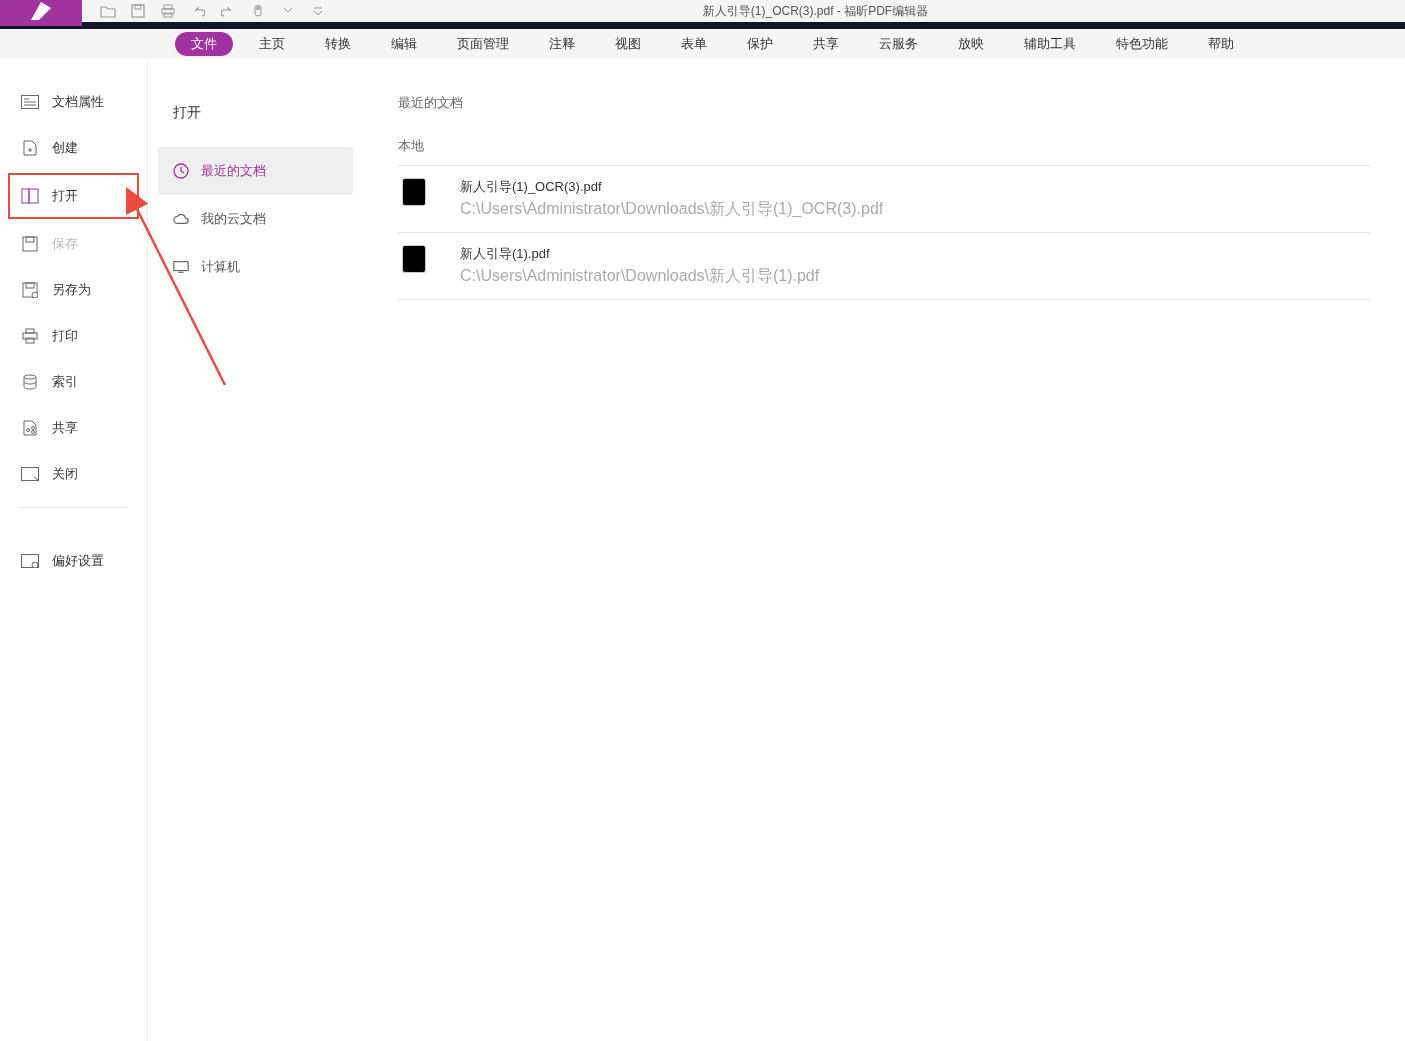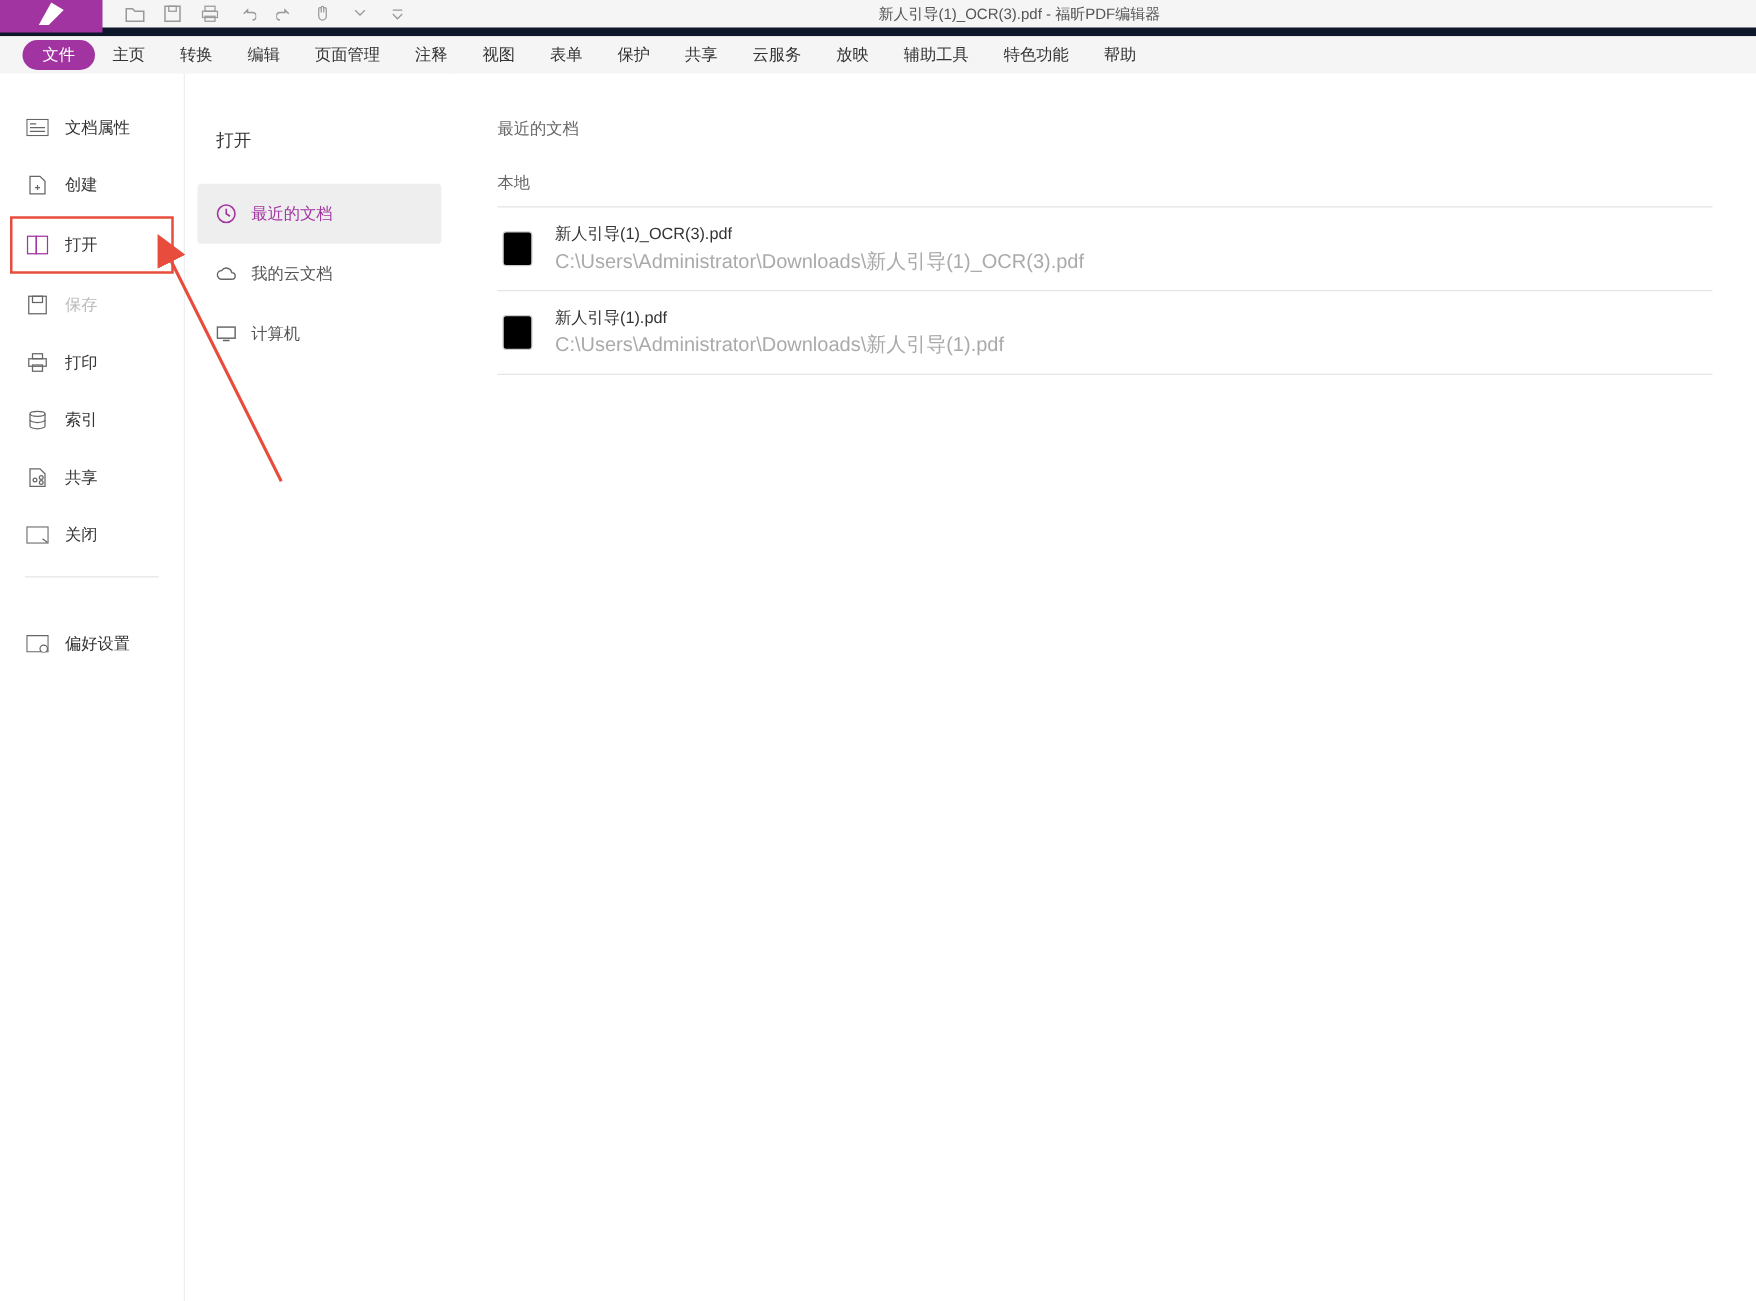--- a/index.html
+++ b/index.html
@@ -4,21 +4,21 @@
   <style>
     * { margin: 0; padding: 0; box-sizing: border-box; font-family: "Microsoft YaHei", Arial, sans-serif; }
     body { width: 1405px; height: 1041px; overflow: hidden; background: #fff; }
     
     .titlebar { height: 29px; background: #f5f5f5; display: flex; align-items: center; border-bottom: 7px solid #0f172a; }
     .app-icon { width: 82px; height: 29px; background: #a234a2; display: flex; align-items: center; justify-content: center; }
     .qat { display: flex; align-items: center; gap: 14px; padding-left: 18px; }
     .qat-icon { width: 16px; height: 16px; color: #888; cursor: pointer; display: flex; align-items: center; justify-content: center; }
     .title-text { flex: 1; text-align: center; font-size: 12px; color: #555; margin-right: 100px; }
     
-    .ribbon { height: 30px; background: #f5f5f5; display: flex; align-items: center; padding-left: 18px; gap: 0; }
+    .ribbon { height: 30px; background: #f5f5f5; display: flex; align-items: center; padding-left: 18px; gap: 12px; justify-content: center; }
     .tab { padding: 5px 14px; font-size: 13px; color: #333; cursor: pointer; }
     .tab.active { background: #a234a2; color: #fff; border-radius: 12px; padding: 3px 16px; }
     
     .main { display: flex; height: calc(100% - 59px); }
     
     .sidebar1 { width: 148px; background: #fff; border-right: 1px solid #eee; padding: 20px 0; }
     .sb-item { padding: 14px 20px; display: flex; align-items: center; gap: 12px; cursor: pointer; font-size: 13px; color: #333; }
     .sb-item.highlighted { border: 2px solid #e74c3c; margin: 2px 8px; padding: 12px 10px; }
     .sb-item.disabled { color: #bbb; }
     .sb-icon { width: 20px; height: 16px; display: flex; align-items: center; justify-content: center; color: #666; }
@@ -28,21 +28,21 @@
     .sidebar2 { width: 215px; background: #fff; padding: 35px 10px; }
     .sb2-header { font-size: 14px; color: #333; padding: 10px 15px; margin-bottom: 15px; }
     .sb2-item { padding: 15px 15px; display: flex; align-items: center; gap: 12px; cursor: pointer; font-size: 13px; color: #555; border-radius: 3px; }
     .sb2-item.active { background: #eee; color: #a234a2; }
     .sb2-icon { width: 16px; height: 16px; display: flex; align-items: center; }
     
     .content { flex: 1; padding: 35px 35px; background: #fff; }
     .content-header { font-size: 13px; color: #666; margin-bottom: 25px; }
     .content-subheader { font-size: 13px; color: #666; margin-bottom: 10px; }
     .file-list { border-top: 1px solid #e5e5e5; }
-    .file-item { display: flex; align-items: center; gap: 18px; padding: 12px 4px; border-bottom: 1px solid #e5e5e5; cursor: pointer; }
+    .file-item { display: flex; gap: 34px; padding: 12px 4px; border-bottom: 1px solid #e5e5e5; cursor: pointer; }
     .file-icon { width: 24px; height: 28px; background: #000; border-radius: 3px; border: 1px solid #ccc; }
     .file-info { flex: 1; }
     .file-name { font-size: 13px; color: #333; margin-bottom: 3px; }
     .file-path { font-size: 16px; color: #aaa; }
     
     .arrow { position: absolute; left: 125px; top: 175px; pointer-events: none; }
   </style>
 </head>
 <body>
 
@@ -150,20 +150,30 @@
       <span>打开</span>
     </div>
     <div class="sb-item disabled">
       <span class="sb-icon">
           <svg width="16" height="16" viewBox="0 0 16 16">
             <rect x="1" y="1" width="14" height="14" fill="none" stroke="currentColor"></rect>
             <rect x="4" y="1" width="8" height="5" fill="none" stroke="currentColor"></rect>
           </svg>
         </span>
       <span>保存</span>
+    </div>
+    <div class="sb-item">
+      <span class="sb-icon">
+          <svg width="16" height="16" viewBox="0 0 16 16">
+            <rect x="1" y="1" width="14" height="14" fill="none" stroke="currentColor"></rect>
+            <rect x="4" y="1" width="8" height="5" fill="none" stroke="currentColor"></rect>
+            <circle cx="13" cy="13" r="3" fill="#fff" stroke="currentColor"></circle>
+          </svg>
+        </span>
+      <span>另存为</span>
     </div>
     <div class="sb-item">
       <span class="sb-icon">
           <svg width="16" height="16" viewBox="0 0 16 16">
             <rect x="4" y="1" width="8" height="4" fill="none" stroke="currentColor"></rect>
             <rect x="1" y="5" width="14" height="6" fill="none" stroke="currentColor"></rect>
             <rect x="4" y="10" width="8" height="5" fill="none" stroke="currentColor"></rect>
           </svg>
         </span>
       <span>打印</span>

